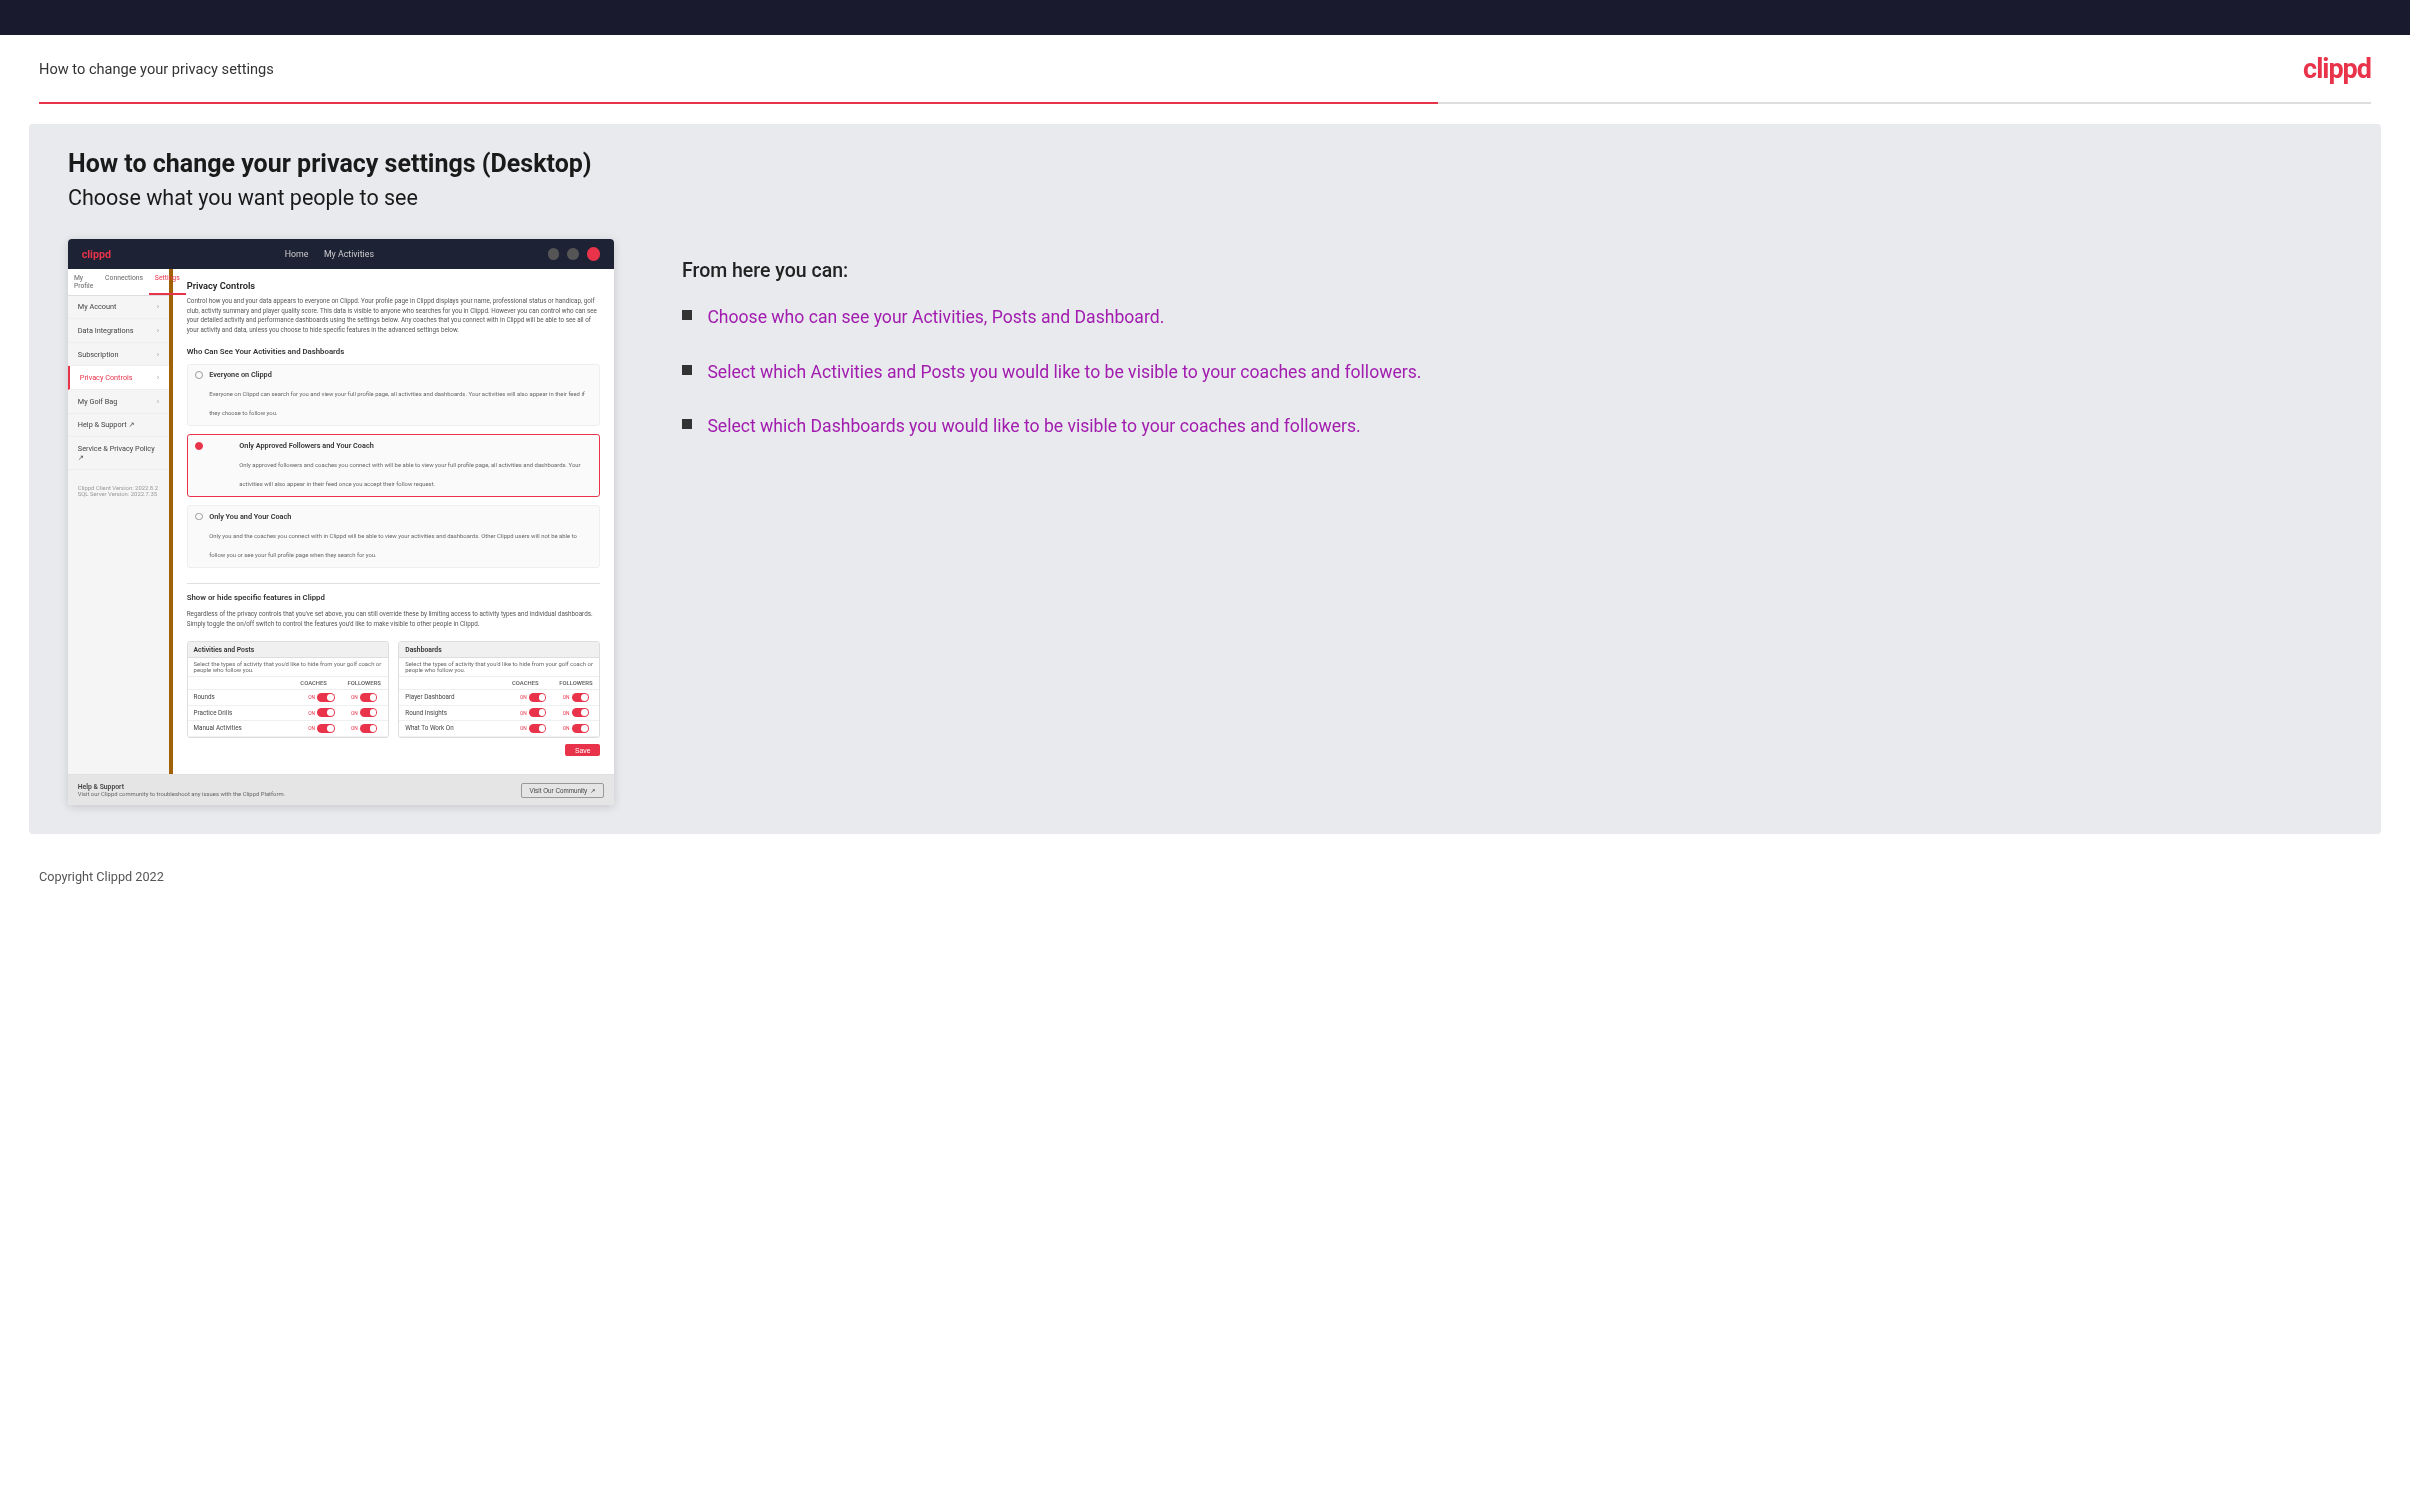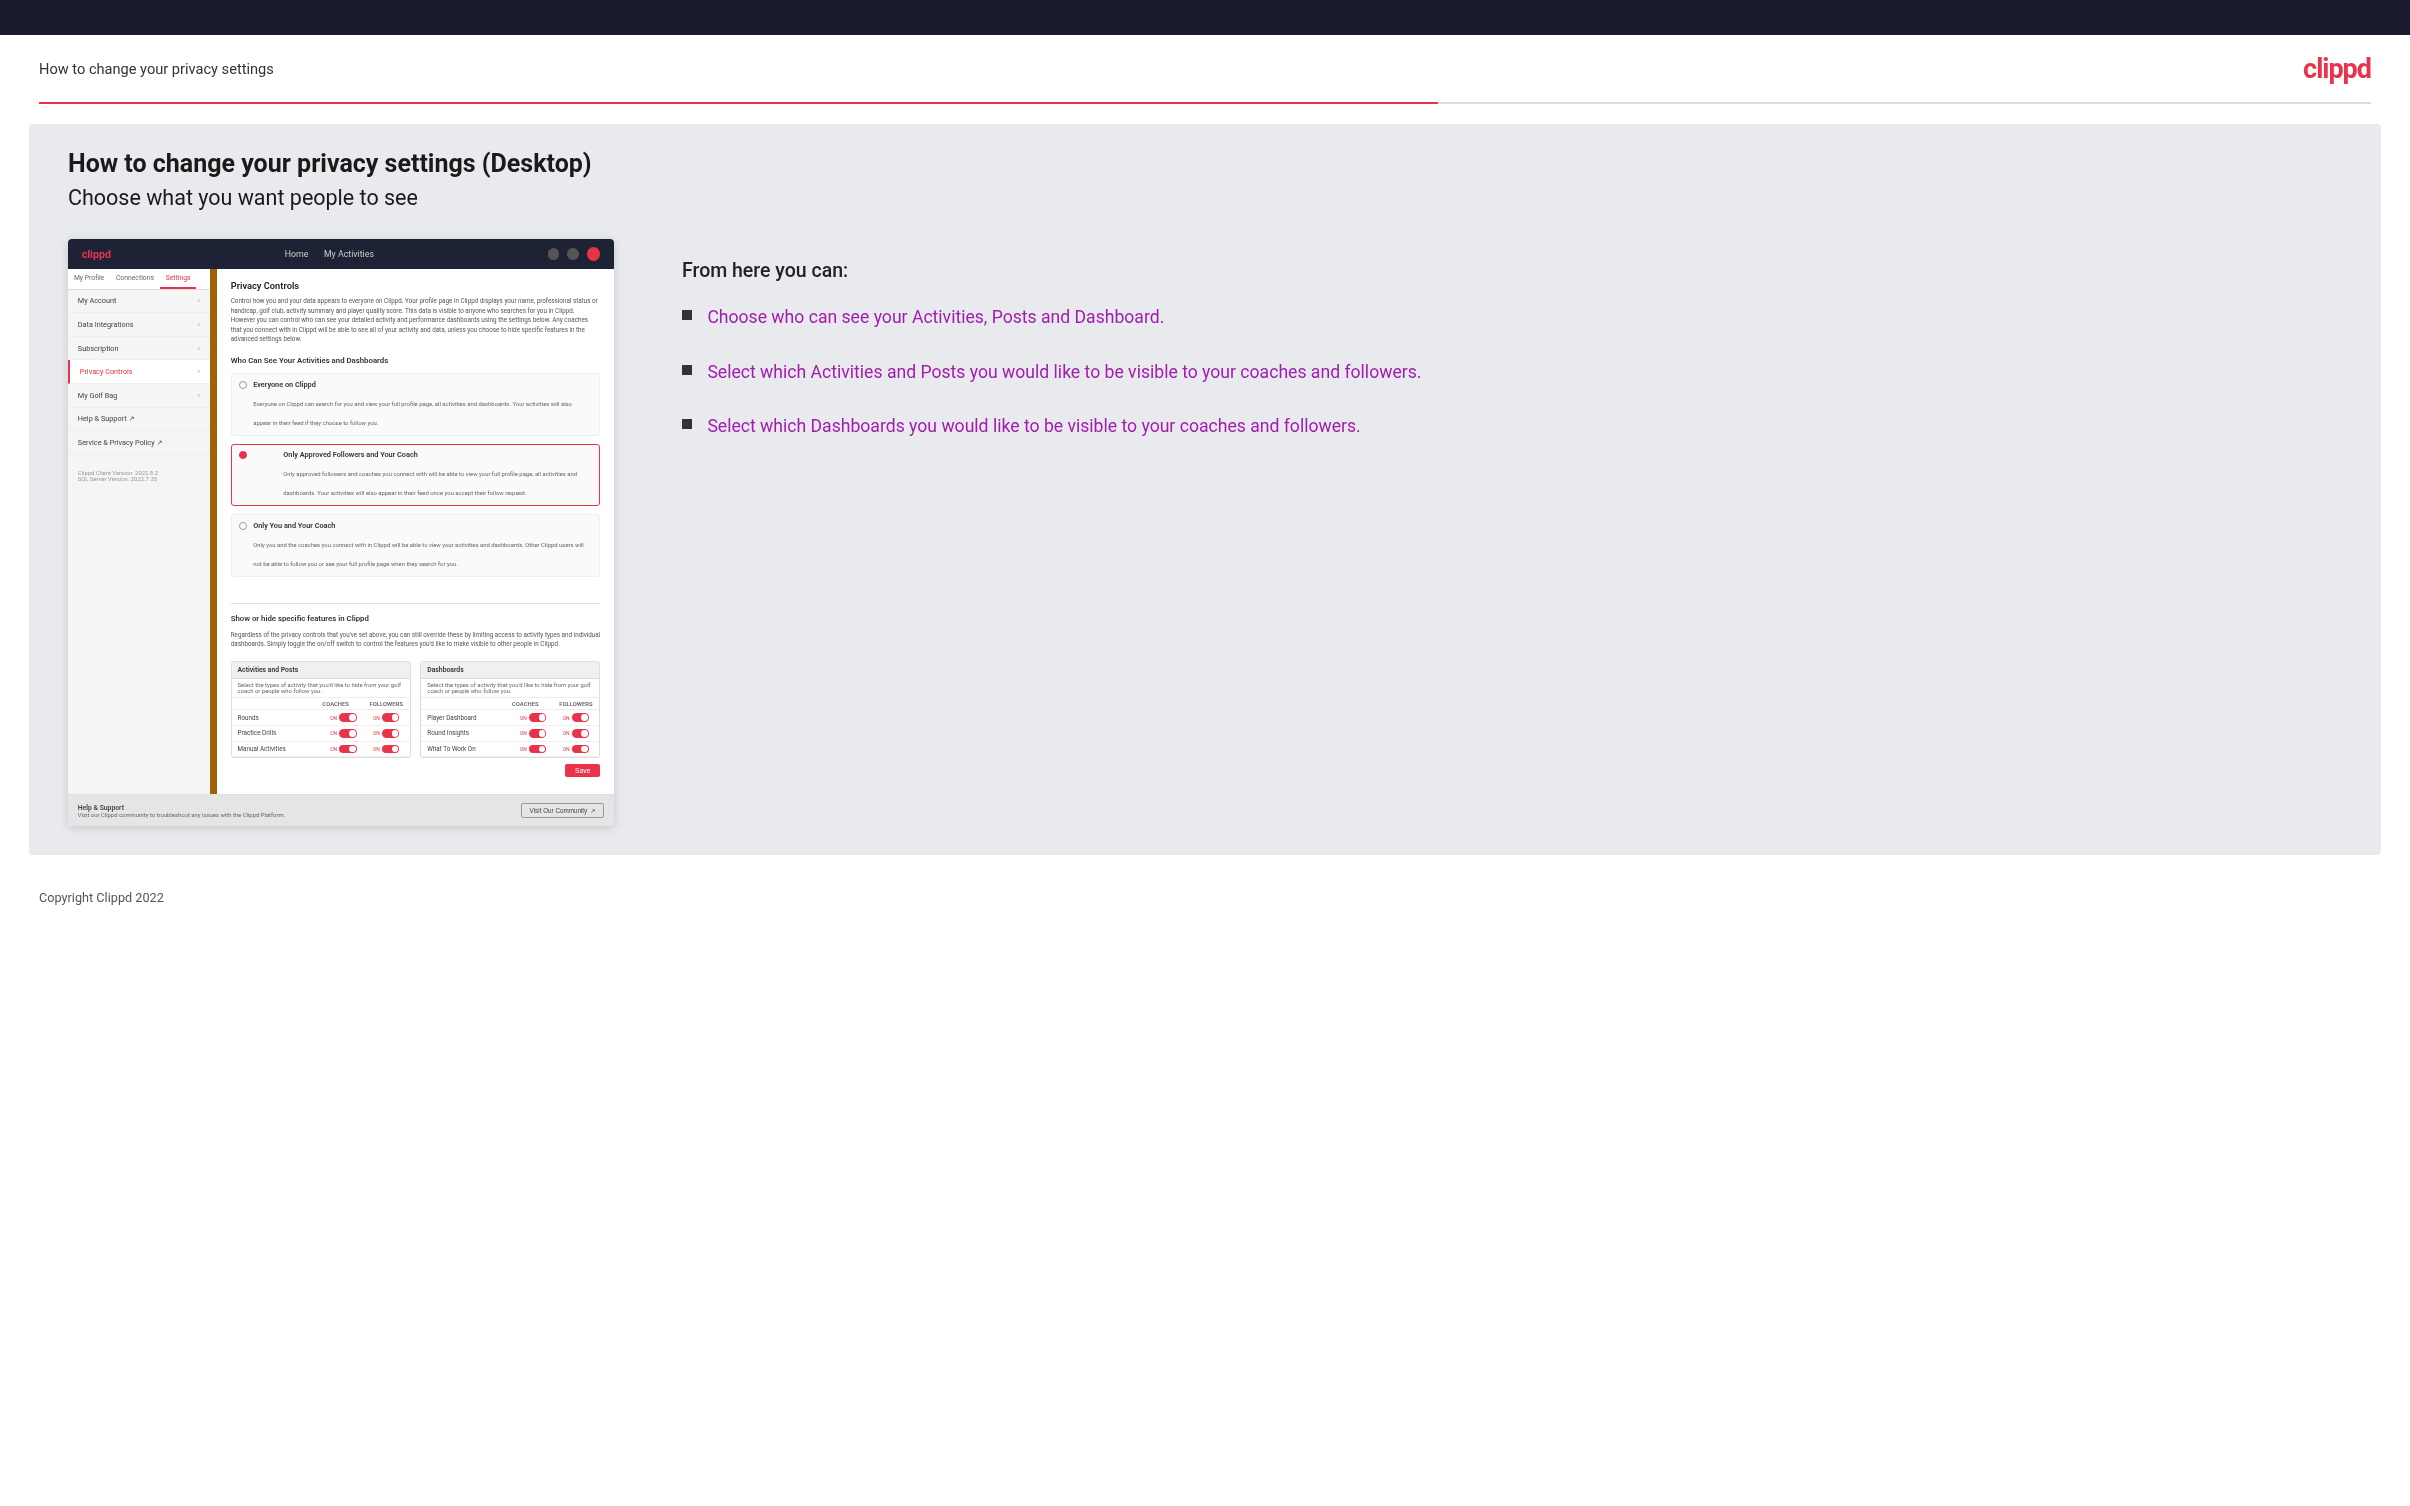--- a/index.html
+++ b/index.html
@@ -112,23 +112,23 @@
       background: #555;
       border-radius: 50%;
     }
 
     
     .mock-body {
       display: flex;
       min-height: 449px;
     }
     .mock-sidebar {
-      width: 149px;
+      width: 105px;
       background: #f5f5f5;
-      border-right: 7px solid #a16207;
+      border-right: 4px solid #a16207;
       padding: 0;
     }
     .mock-sidebar-tabs {
       display: flex;
       border-bottom: 1px solid #ddd;
       background: #fff;
     }
     .mock-tab {
       font-size: 6.8px;
       padding: 4.9px 5.9px;
@@ -183,21 +183,21 @@
       line-height: 1.5;
       margin-bottom: 11.7px;
     }
     .mock-subsection-title {
       font-size: 7.8px;
       font-weight: 600;
       color: #333;
       margin-bottom: 7.8px;
     }
     .mock-radio-group {
-      margin-bottom: 26px;
+      margin-bottom: 15px;
     }
     .mock-radio-item {
       display: flex;
       align-items: flex-start;
       gap: 5.9px;
       margin-bottom: 7.8px;
       padding: 5.9px 7.8px;
       border: 1px solid #eee;
       border-radius: 2.9px;
       background: #fafafa;

